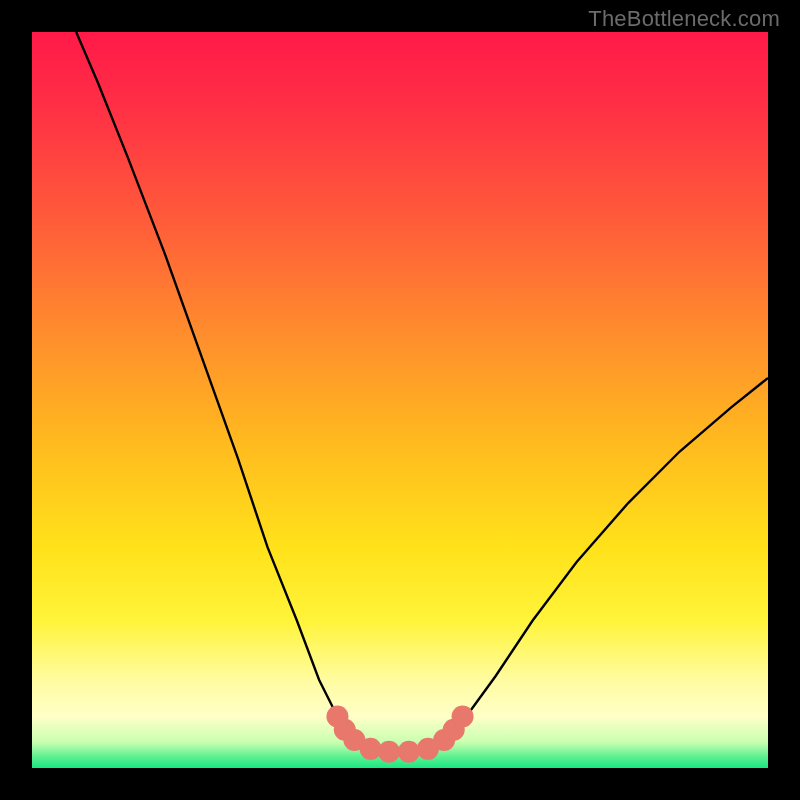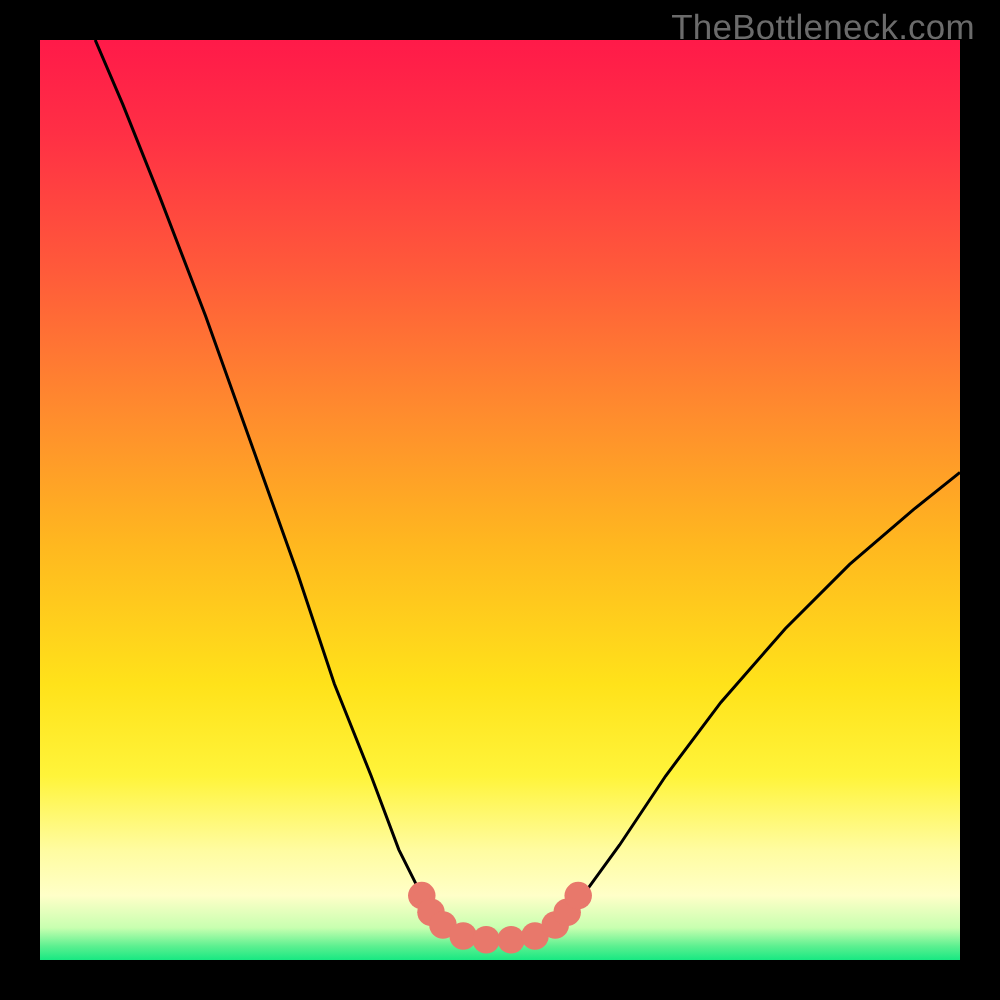--- a/index.html
+++ b/index.html
@@ -25,21 +25,21 @@
     left: 32px;
     width: 736px;
     height: 736px;
     overflow: hidden;
   }
   .watermark {
     position: absolute;
     top: 6px;
     right: 20px;
     color: #6b6b6b;
-    font-size: 28px;
+    font-size: 22px;
     font-weight: 500;
     letter-spacing: 0.2px;
   }
 </style>
 </head>
 <body>
 
 <div class="frame">
   <div class="watermark">TheBottleneck.com</div>
   <div class="plot-area">

